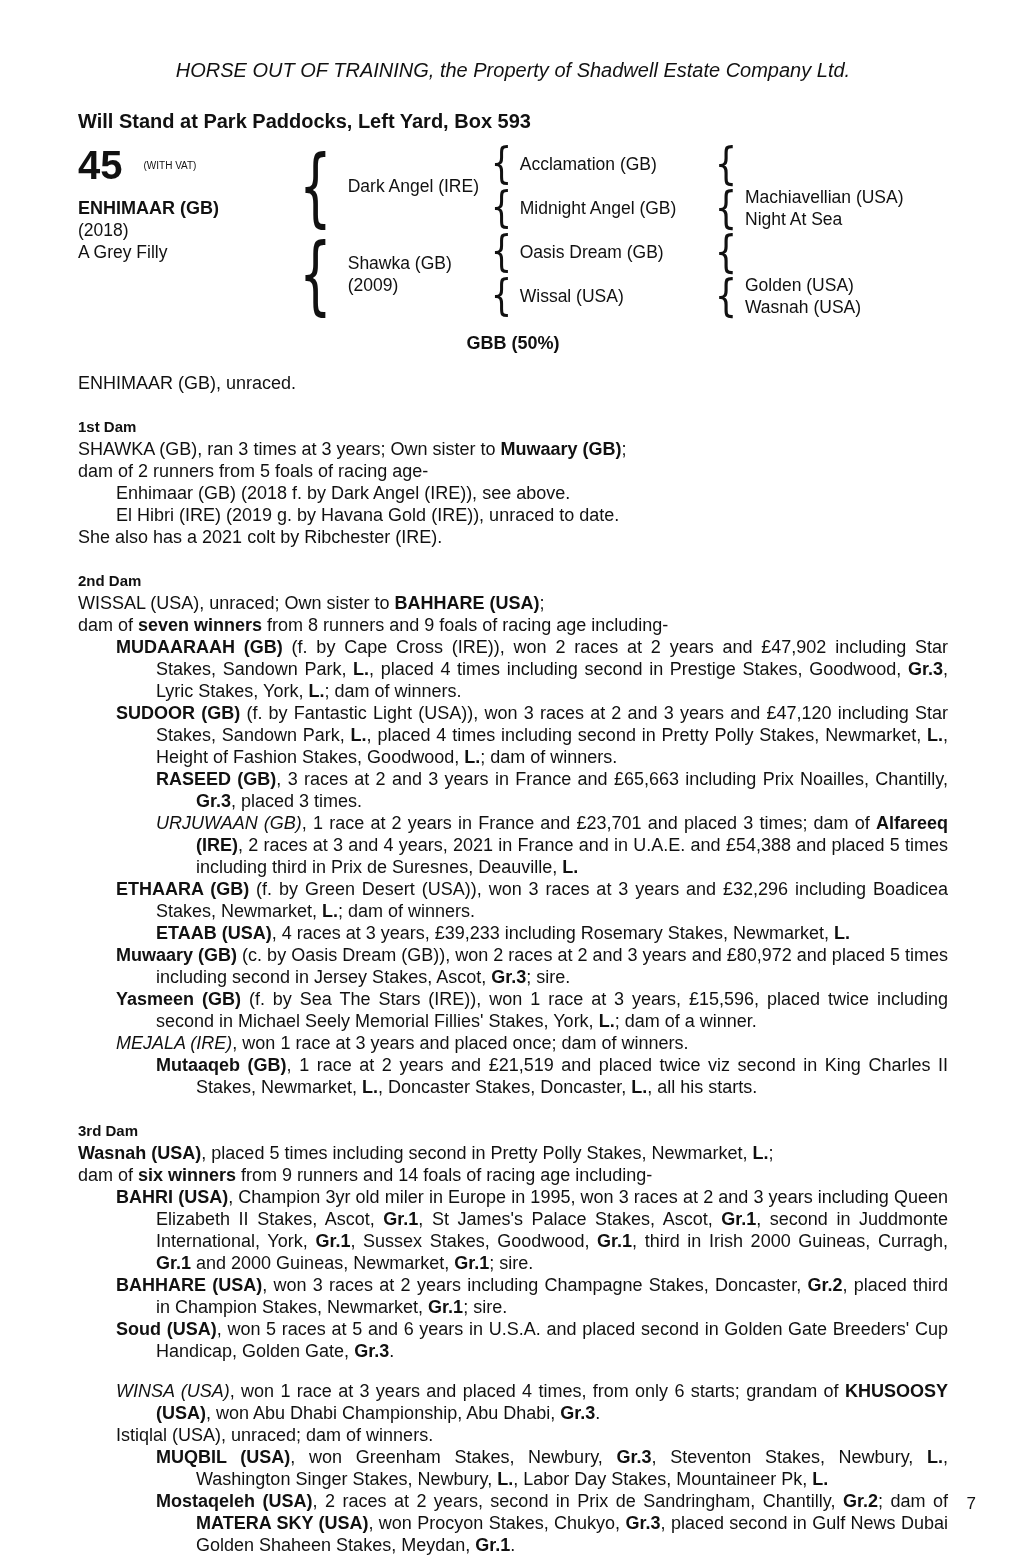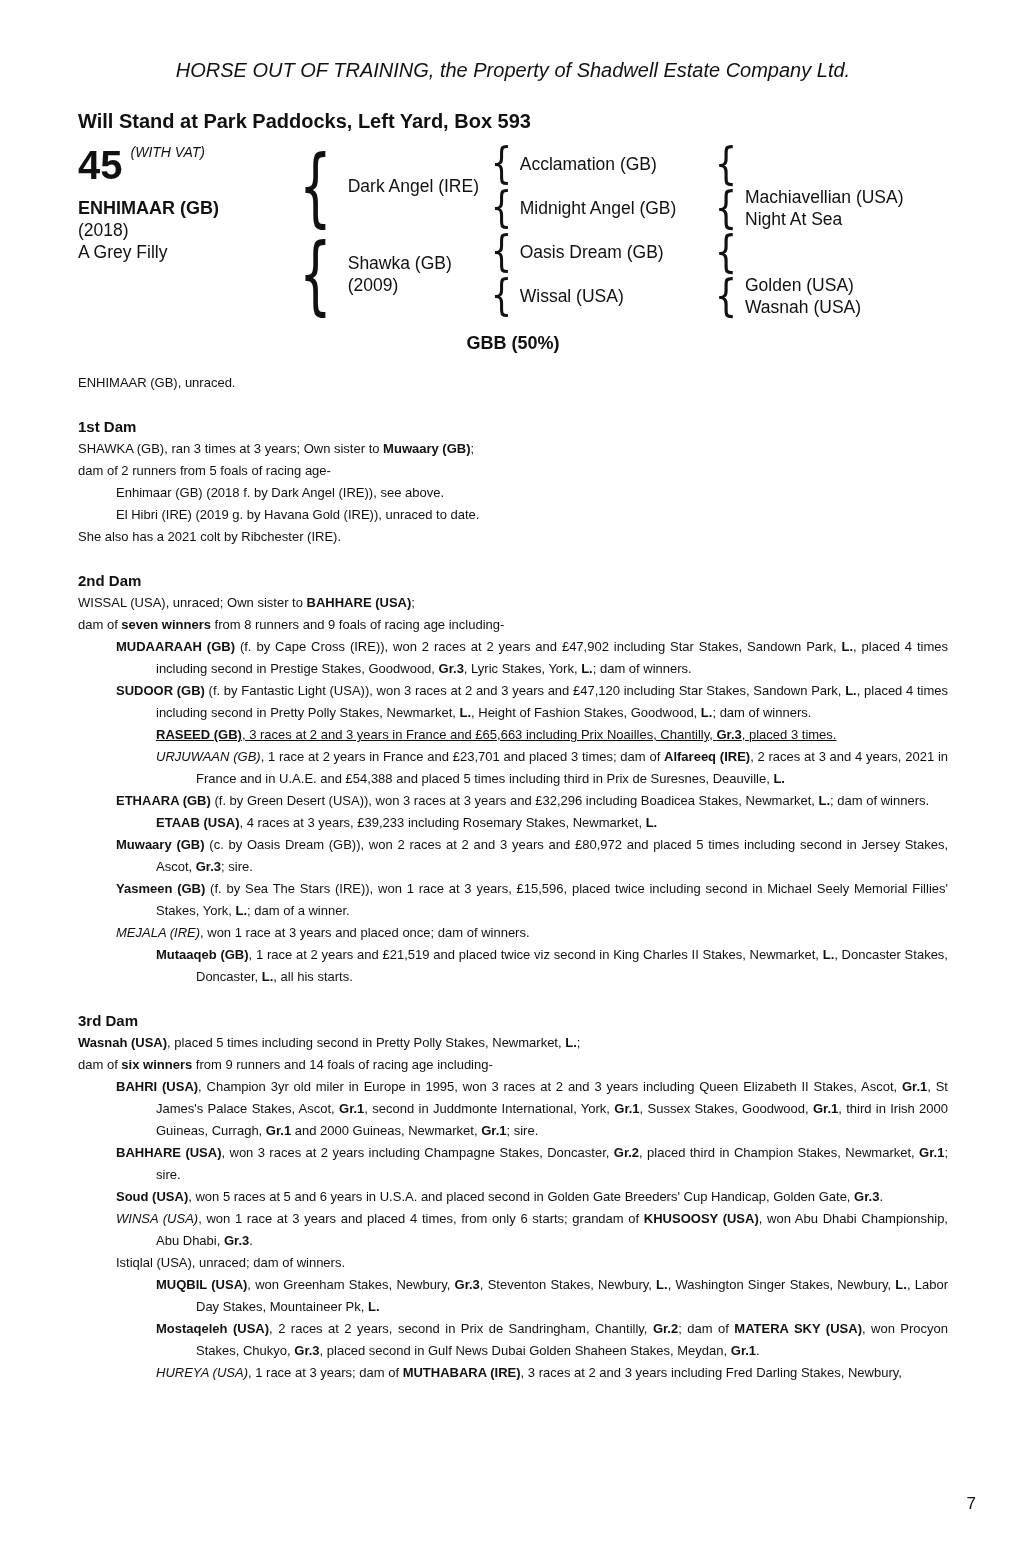--- a/index.html
+++ b/index.html
@@ -25,23 +25,23 @@
   }
   .stand-line {
     margin-top: 28px;
     font-weight: bold;
     font-size: 20px;
     line-height: 22px;
   }
   
   .pedigree { display: flex; margin-top: 10px; }
   .ped-left { width: 210px; flex: 0 0 210px; }
-  .lot-line { display: flex; align-items: flex-start; gap: 8px; margin-top: 2px; }
+  .lot-line { display: flex; align-items: center; gap: 21px; margin-top: 2px; }
   .lot-number { font-size: 40px; font-weight: bold; line-height: 42px; }
-  .lot-vat { font-size: 14px; font-style: italic; }
+  .lot-vat { font-size: 10px; }
   .horse-block { margin-top: 11px; }
   .horse-name { font-weight: bold; font-size: 18px; line-height: 22px; }
   .horse-year, .horse-desc { font-size: 17.5px; line-height: 22px; }
   .ped-grid {
     flex: 1;
     display: grid;
     grid-template-columns: 200px 224px 1fr;
     grid-template-rows: repeat(8, 22px);
   }
   .ped-group { display: flex; align-items: center; gap: 5px; }
@@ -69,21 +69,21 @@
   
   .gbb {
     margin-top: 14px;
     text-align: center;
     font-weight: bold;
     font-size: 18px;
     line-height: 22px;
   }
   .race-record { margin-top: 18px; }
   .para {
-    font-size: 13px;
+    font-size: 18px;
     line-height: 22px;
     text-align: justify;
   }
   .dam-heading {
     margin-top: 22px;
     font-weight: bold;
     font-size: 15px;
     line-height: 22px;
   }
   .b { font-weight: bold; }
@@ -185,35 +185,35 @@
       <div class="para" style="padding-left: 0px; text-indent: 0px;"><span>SHAWKA (GB), ran 3 times at 3 years; Own sister to </span><span class="b">Muwaary (GB)</span><span>;</span></div>
       <div class="para" style="padding-left: 0px; text-indent: 0px;"><span>dam of 2 runners from 5 foals of racing age-</span></div>
       <div class="para" style="padding-left: 78px; text-indent: -40px;"><span>Enhimaar (GB) (2018 f. by Dark Angel (IRE)), see above.</span></div>
       <div class="para" style="padding-left: 78px; text-indent: -40px;"><span>El Hibri (IRE) (2019 g. by Havana Gold (IRE)), unraced to date.</span></div>
       <div class="para" style="padding-left: 0px; text-indent: 0px;"><span>She also has a 2021 colt by Ribchester (IRE).</span></div>
       <div class="dam-heading">2nd Dam</div>
       <div class="para" style="padding-left: 0px; text-indent: 0px;"><span>WISSAL (USA), unraced; Own sister to </span><span class="b">BAHHARE (USA)</span><span>;</span></div>
       <div class="para" style="padding-left: 0px; text-indent: 0px;"><span>dam of </span><span class="b">seven winners</span><span> from 8 runners and 9 foals of racing age including-</span></div>
       <div class="para" style="padding-left: 78px; text-indent: -40px;"><span class="b">MUDAARAAH (GB)</span><span> (f. by Cape Cross (IRE)), won 2 races at 2 years and £47,902 including Star Stakes, Sandown Park, </span><span class="b">L.</span><span>, placed 4 times including second in Prestige Stakes, Goodwood, </span><span class="b">Gr.3</span><span>, Lyric Stakes, York, </span><span class="b">L.</span><span>; dam of winners.</span></div>
       <div class="para" style="padding-left: 78px; text-indent: -40px;"><span class="b">SUDOOR (GB)</span><span> (f. by Fantastic Light (USA)), won 3 races at 2 and 3 years and £47,120 including Star Stakes, Sandown Park, </span><span class="b">L.</span><span>, placed 4 times including second in Pretty Polly Stakes, Newmarket, </span><span class="b">L.</span><span>, Height of Fashion Stakes, Goodwood, </span><span class="b">L.</span><span>; dam of winners.</span></div>
-      <div class="para" style="padding-left: 118px; text-indent: -40px; text-decoration: underline;"><span class="b">RASEED (GB)</span><span>, 3 races at 2 and 3 years in France and £65,663 including Prix Noailles, Chantilly, </span><span class="b">Gr.3</span><span>, placed 3 times.</span></div>
+      <div class="para" style="padding-left: 118px; text-indent: -40px;"><span class="b">RASEED (GB)</span><span>, 3 races at 2 and 3 years in France and £65,663 including Prix Noailles, Chantilly, </span><span class="b">Gr.3</span><span>, placed 3 times.</span></div>
       <div class="para" style="padding-left: 118px; text-indent: -40px;"><span class="i">URJUWAAN (GB)</span><span>, 1 race at 2 years in France and £23,701 and placed 3 times; dam of </span><span class="b">Alfareeq (IRE)</span><span>, 2 races at 3 and 4 years, 2021 in France and in U.A.E. and £54,388 and placed 5 times including third in Prix de Suresnes, Deauville, </span><span class="b">L.</span></div>
       <div class="para" style="padding-left: 78px; text-indent: -40px;"><span class="b">ETHAARA (GB)</span><span> (f. by Green Desert (USA)), won 3 races at 3 years and £32,296 including Boadicea Stakes, Newmarket, </span><span class="b">L.</span><span>; dam of winners.</span></div>
       <div class="para" style="padding-left: 118px; text-indent: -40px;"><span class="b">ETAAB (USA)</span><span>, 4 races at 3 years, £39,233 including Rosemary Stakes, Newmarket, </span><span class="b">L.</span></div>
       <div class="para" style="padding-left: 78px; text-indent: -40px;"><span class="b">Muwaary (GB)</span><span> (c. by Oasis Dream (GB)), won 2 races at 2 and 3 years and £80,972 and placed 5 times including second in Jersey Stakes, Ascot, </span><span class="b">Gr.3</span><span>; sire.</span></div>
       <div class="para" style="padding-left: 78px; text-indent: -40px;"><span class="b">Yasmeen (GB)</span><span> (f. by Sea The Stars (IRE)), won 1 race at 3 years, £15,596, placed twice including second in Michael Seely Memorial Fillies' Stakes, York, </span><span class="b">L.</span><span>; dam of a winner.</span></div>
       <div class="para" style="padding-left: 78px; text-indent: -40px;"><span class="i">MEJALA (IRE)</span><span>, won 1 race at 3 years and placed once; dam of winners.</span></div>
       <div class="para" style="padding-left: 118px; text-indent: -40px;"><span class="b">Mutaaqeb (GB)</span><span>, 1 race at 2 years and £21,519 and placed twice viz second in King Charles II Stakes, Newmarket, </span><span class="b">L.</span><span>, Doncaster Stakes, Doncaster, </span><span class="b">L.</span><span>, all his starts.</span></div>
       <div class="dam-heading">3rd Dam</div>
       <div class="para" style="padding-left: 0px; text-indent: 0px;"><span class="b">Wasnah (USA)</span><span>, placed 5 times including second in Pretty Polly Stakes, Newmarket, </span><span class="b">L.</span><span>;</span></div>
       <div class="para" style="padding-left: 0px; text-indent: 0px;"><span>dam of </span><span class="b">six winners</span><span> from 9 runners and 14 foals of racing age including-</span></div>
       <div class="para" style="padding-left: 78px; text-indent: -40px;"><span class="b">BAHRI (USA)</span><span>, Champion 3yr old miler in Europe in 1995, won 3 races at 2 and 3 years including Queen Elizabeth II Stakes, Ascot, </span><span class="b">Gr.1</span><span>, St James's Palace Stakes, Ascot, </span><span class="b">Gr.1</span><span>, second in Juddmonte International, York, </span><span class="b">Gr.1</span><span>, Sussex Stakes, Goodwood, </span><span class="b">Gr.1</span><span>, third in Irish 2000 Guineas, Curragh, </span><span class="b">Gr.1</span><span> and 2000 Guineas, Newmarket, </span><span class="b">Gr.1</span><span>; sire.</span></div>
       <div class="para" style="padding-left: 78px; text-indent: -40px;"><span class="b">BAHHARE (USA)</span><span>, won 3 races at 2 years including Champagne Stakes, Doncaster, </span><span class="b">Gr.2</span><span>, placed third in Champion Stakes, Newmarket, </span><span class="b">Gr.1</span><span>; sire.</span></div>
       <div class="para" style="padding-left: 78px; text-indent: -40px;"><span class="b">Soud (USA)</span><span>, won 5 races at 5 and 6 years in U.S.A. and placed second in Golden Gate Breeders' Cup Handicap, Golden Gate, </span><span class="b">Gr.3</span><span>.</span></div>
-      <div class="para" style="padding-left: 78px; text-indent: -40px;"><span class="i">WINSA (USA)</span><span>, won 1 race at 3 years and placed 4 times, from only 6 starts; grandam of </span><span class="b">KHUSOOSY (USA)</span><span>, won Abu Dhabi Championship, Abu Dhabi, </span><span class="b">Gr.3</span><span>.</span></div>
+      <div class="para" style="padding-left: 78px; text-indent: -40px; margin-top: 18px;"><span class="i">WINSA (USA)</span><span>, won 1 race at 3 years and placed 4 times, from only 6 starts; grandam of </span><span class="b">KHUSOOSY (USA)</span><span>, won Abu Dhabi Championship, Abu Dhabi, </span><span class="b">Gr.3</span><span>.</span></div>
       <div class="para" style="padding-left: 78px; text-indent: -40px;"><span>Istiqlal (USA), unraced; dam of winners.</span></div>
       <div class="para" style="padding-left: 118px; text-indent: -40px;"><span class="b">MUQBIL (USA)</span><span>, won Greenham Stakes, Newbury, </span><span class="b">Gr.3</span><span>, Steventon Stakes, Newbury, </span><span class="b">L.</span><span>, Washington Singer Stakes, Newbury, </span><span class="b">L.</span><span>, Labor Day Stakes, Mountaineer Pk, </span><span class="b">L.</span></div>
       <div class="para" style="padding-left: 118px; text-indent: -40px;"><span class="b">Mostaqeleh (USA)</span><span>, 2 races at 2 years, second in Prix de Sandringham, Chantilly, </span><span class="b">Gr.2</span><span>; dam of </span><span class="b">MATERA SKY (USA)</span><span>, won Procyon Stakes, Chukyo, </span><span class="b">Gr.3</span><span>, placed second in Gulf News Dubai Golden Shaheen Stakes, Meydan, </span><span class="b">Gr.1</span><span>.</span></div>
       <div class="para" style="padding-left: 118px; text-indent: -40px;"><span class="i">HUREYA (USA)</span><span>, 1 race at 3 years; dam of </span><span class="b">MUTHABARA (IRE)</span><span>, 3 races at 2 and 3 years including Fred Darling Stakes, Newbury, </span></div>
     </div>
 
   <div class="page-number">7</div>
 
 </div>
 

